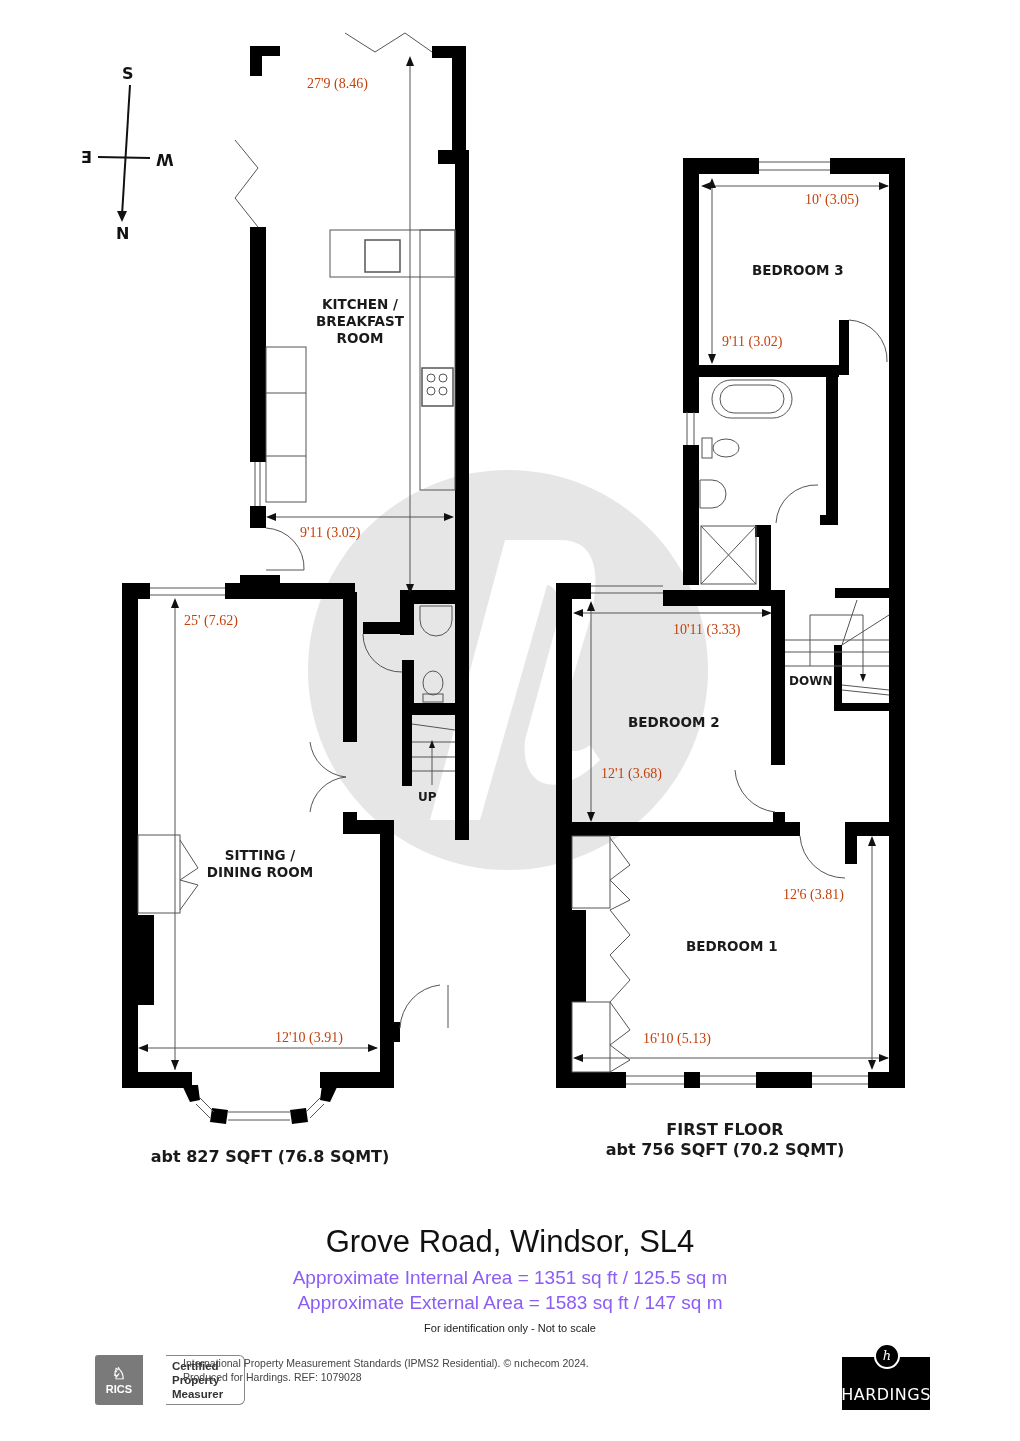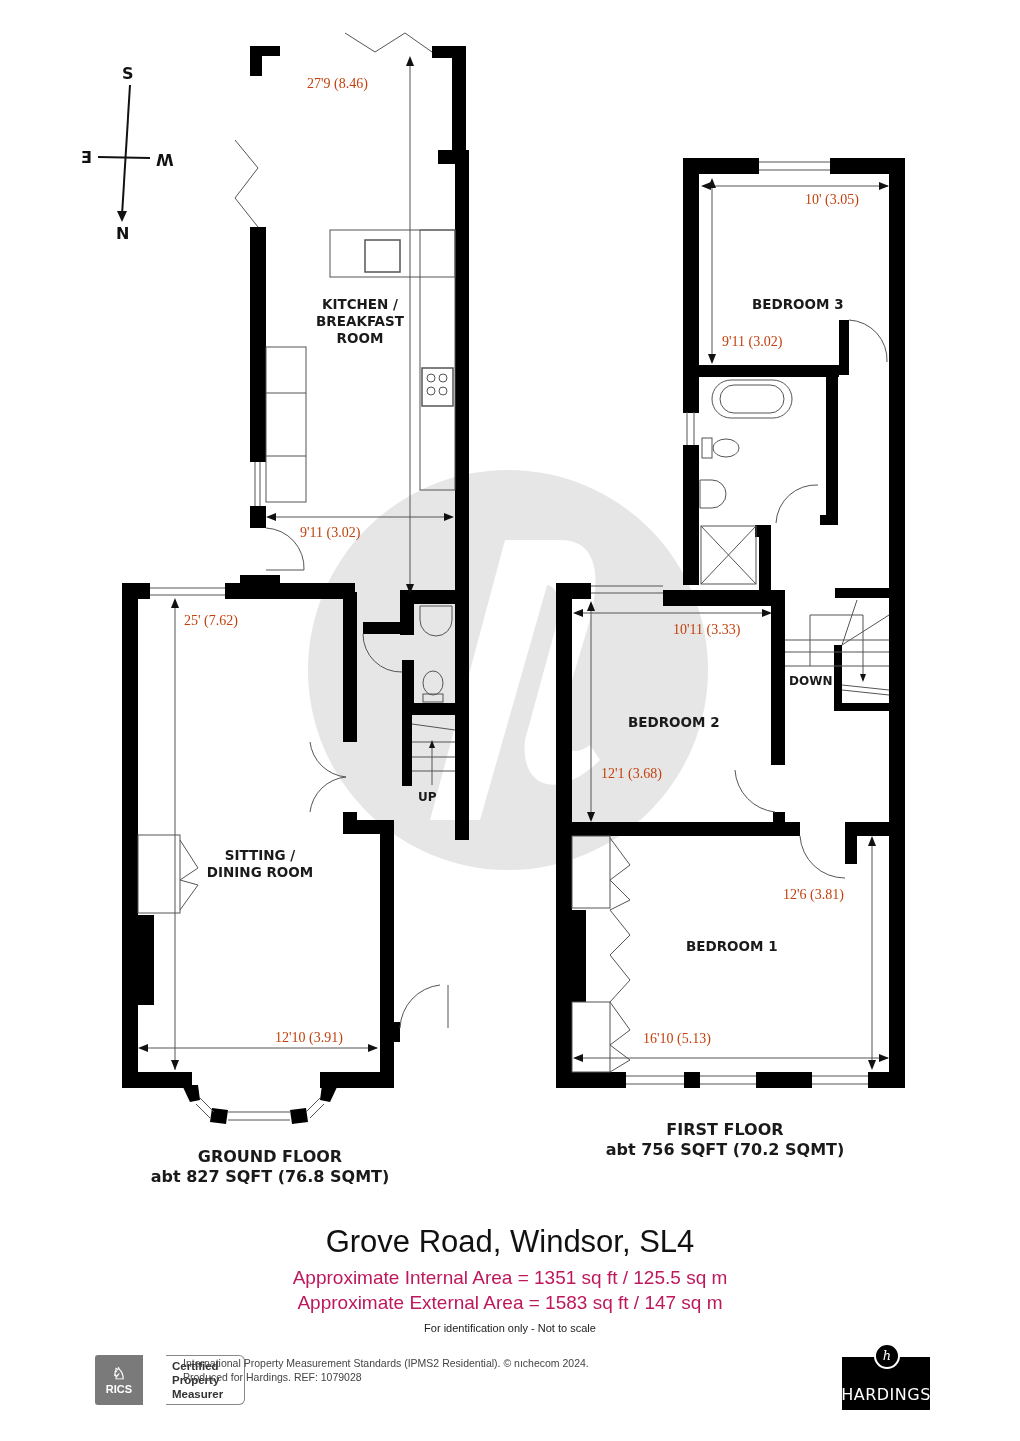--- a/index.html
+++ b/index.html
@@ -3,21 +3,21 @@
   <meta charset="utf-8">
   <style>
     html, body { margin: 0; padding: 0; background: #ffffff; }
     body { width: 1020px; height: 1441px; position: relative; overflow: hidden; font-family: "DejaVu Sans", sans-serif; color: #111; }
     #plan { position: absolute; left: 0; top: 0; }
     .lbl { position: absolute; font-family: "DejaVu Sans", sans-serif; font-weight: bold; font-size: 13.5px; text-align: center; line-height: 17px; white-space: nowrap; color: #1a1a1a; }
     .dim { position: absolute; font-family: Liberation Serif, serif; font-size: 14px; white-space: nowrap; color: #c2410c; }
     .compass-l { position: absolute; font-family: "DejaVu Sans", sans-serif; font-weight: bold; font-size: 16px; color: #111; }
     .floor-title { position: absolute; text-align: center; font-family: "DejaVu Sans", sans-serif; font-weight: bold; font-size: 16px; line-height: 20px; color: #1a1a1a; }
     .address { position: absolute; left: 0; width: 1020px; text-align: center; top: 1224px; font-family: "Liberation Sans", sans-serif; font-weight: normal; font-size: 31px; color: #111; }
-    .area { position: absolute; left: 0; width: 1020px; text-align: center; font-family: "Liberation Sans", sans-serif; font-size: 19px; color: #be185d; }
+    .area { position: absolute; left: 0; width: 1020px; text-align: center; font-family: "Liberation Sans", sans-serif; font-size: 19px; color: #8b5cf6; }
     .note { position: absolute; left: 0; width: 1020px; text-align: center; top: 1322px; font-family: "Liberation Sans", sans-serif; font-size: 11px; color: #222; }
     .rics { position: absolute; left: 95px; top: 1355px; width: 150px; height: 50px; display: flex; }
     .rics-logo { width: 48px; height: 50px; background: #7a7a7a; color: #fff; display: flex; flex-direction: column; align-items: center; justify-content: center; font-family: "Liberation Sans", sans-serif; font-weight: bold; font-size: 11px; border-radius: 3px 0 0 3px; }
     .rics-lion { font-size: 16px; line-height: 18px; }
     .rics-text { flex: 1; border: 1px solid #888; border-left: none; border-radius: 0 6px 6px 0; padding: 3px 6px; font-family: "Liberation Sans", sans-serif; font-size: 11.5px; line-height: 14px; color: #333; font-weight: bold; margin-left: 23px; }
     .disclaimer { position: absolute; left: 183px; top: 1356px; width: 600px; font-family: "Liberation Sans", sans-serif; font-size: 10.5px; line-height: 14px; color: #444; }
     .hardings { position: absolute; left: 842px; top: 1357px; width: 88px; height: 53px; background: #000; color: #fff; display: flex; flex-direction: column; align-items: center; justify-content: flex-end; padding-bottom: 6px; box-sizing: border-box; }
     .hardings-mark { position: absolute; top: -14px; left: 32px; width: 22px; height: 22px; border-radius: 50%; background: #000; border: 2px solid #fff; color: #fff; font-family: "DejaVu Serif", serif; font-style: italic; font-size: 13px; text-align: center; line-height: 22px; }
     .hardings-name { font-family: "DejaVu Sans", sans-serif; font-size: 16px; letter-spacing: 0.5px; }
   </style>
@@ -287,36 +287,35 @@
 
 <div class="lbl" style="left:190px;top:847px;width:140px;">
   <div>SITTING /</div>
   <div>DINING ROOM</div>
 </div>
 <span class="dim" style="left:184px;top:613px;">25' (7.62)</span>
 <span class="dim" style="left:275px;top:1030px;">12'10 (3.91)</span>
 
 <span class="lbl" style="left:418px;top:789px;font-size:12px;">UP</span>
 
-<span class="lbl" style="left:752px;top:262px;margin-top:34px;">BEDROOM 3</span>
+<span class="lbl" style="left:752px;top:262px;">BEDROOM 3</span>
 <span class="dim" style="left:805px;top:192px;">10' (3.05)</span>
 <span class="dim" style="left:722px;top:334px;">9'11 (3.02)</span>
 
 <span class="lbl" style="left:628px;top:714px;">BEDROOM 2</span>
 <span class="dim" style="left:673px;top:622px;">10'11 (3.33)</span>
 <span class="dim" style="left:601px;top:766px;">12'1 (3.68)</span>
 
 <span class="lbl" style="left:686px;top:938px;">BEDROOM 1</span>
 <span class="dim" style="left:783px;top:887px;">12'6 (3.81)</span>
 <span class="dim" style="left:643px;top:1031px;">16'10 (5.13)</span>
 
 <span class="lbl" style="left:789px;top:673px;font-size:12px;">DOWN</span>
 
 <div class="floor-title" style="left:120px;top:1147px;width:300px;">
-  <div>GROUND FLOOR</div>
   <div>abt 827 SQFT (76.8 SQMT)</div>
 </div>
 <div class="floor-title" style="left:575px;top:1120px;width:300px;">
   <div>FIRST FLOOR</div>
   <div>abt 756 SQFT (70.2 SQMT)</div>
 </div>
 
 <div class="address">Grove Road, Windsor, SL4</div>
 <div class="area" style="top:1267px;">Approximate Internal Area = 1351 sq ft / 125.5 sq m</div>
 <div class="area" style="top:1292px;">Approximate External Area = 1583 sq ft / 147 sq m</div>

